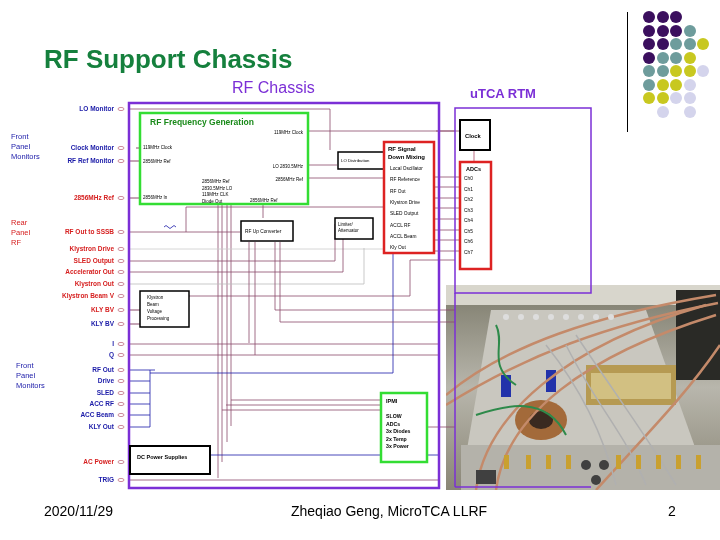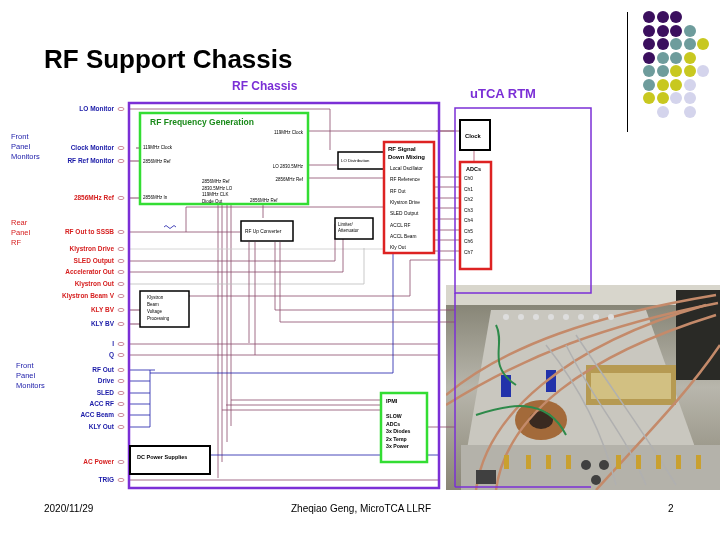--- a/index.html
+++ b/index.html
@@ -1,24 +1,24 @@
 <!DOCTYPE html>
 <html><head>
 <meta charset="utf-8">
 <style>
   html, body { margin:0; padding:0; background:#ffffff; }
   body { width:720px; height:540px; position:relative; overflow:hidden; font-family:"Liberation Sans", sans-serif; }
   .abs { position:absolute; }
-  #slide-title { left:44px; top:44px; font-size:26px; font-weight:bold; color:#000000; white-space:nowrap; }
-  #rf-chassis-title { left:232px; top:79px; font-size:12px; font-weight:bold; color:#7b2fd6; white-space:nowrap; }
+  #slide-title { left:44px; top:44px; font-size:26px; font-weight:bold; color:#15803d; white-space:nowrap; }
+  #rf-chassis-title { left:232px; top:79px; font-size:16px; font-weight:normal; color:#7b2fd6; white-space:nowrap; }
   #utca-title { left:470px; top:86px; font-size:13px; font-weight:bold; color:#7b2fd6; white-space:nowrap; }
   .vline { position:absolute; width:1px; background:#000; }
   .dot { position:absolute; width:12px; height:12px; border-radius:50%; }
   svg#diagram { position:absolute; left:0; top:0; }
-  .footer { position:absolute; top:503px; font-size:10px; color:#000; white-space:nowrap; }
+  .footer { position:absolute; top:503px; font-size:14px; color:#000; white-space:nowrap; }
   #photo { position:absolute; left:446px; top:285px; width:274px; height:205px; overflow:hidden; background:#6f6b5a; }
 </style>
 </head>
 <body>
 
 <div id="slide-title" class="abs">RF Support Chassis</div>
 
 <div class="vline" style="left:627px; top:12px; height:120px;"></div>
 <div id="dot-grid">
     <div class="dot" style="left: 643px; top: 11px; background: rgb(59, 15, 94);"></div>

